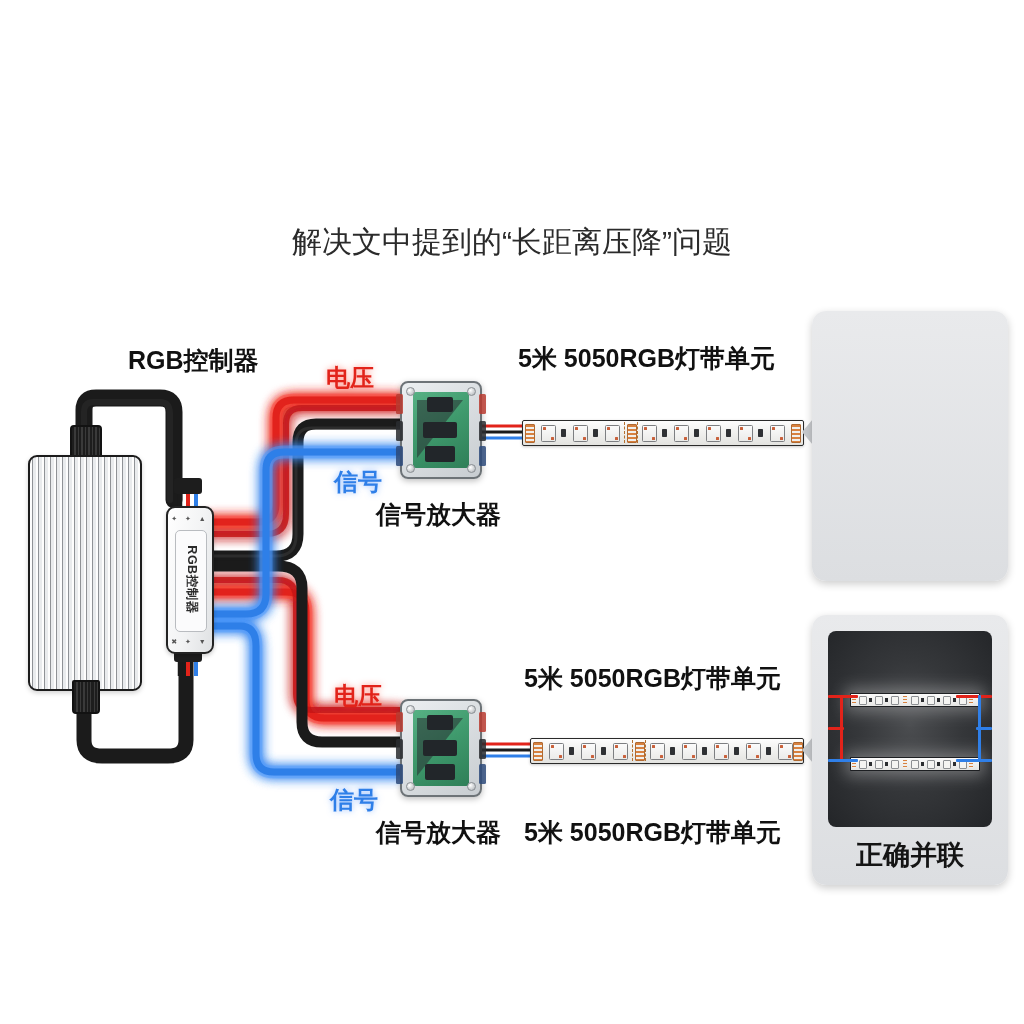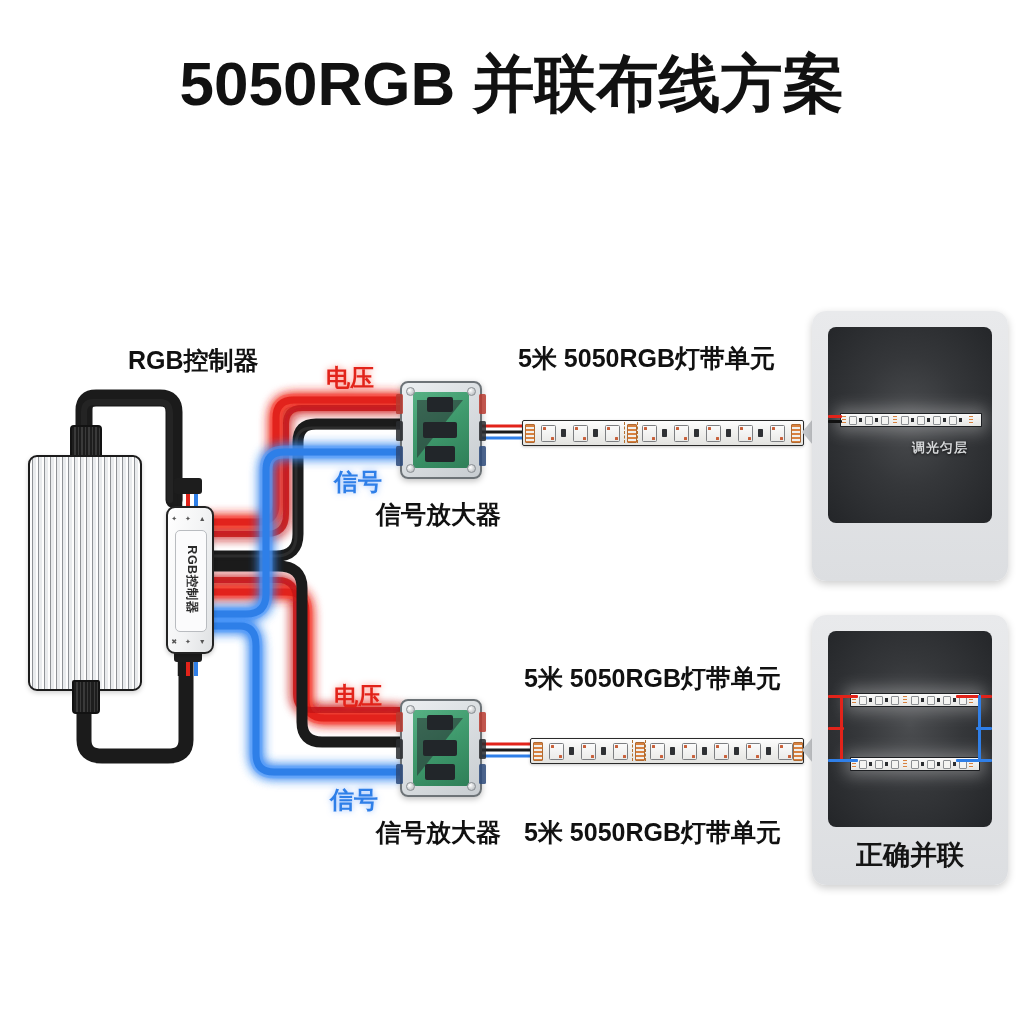--- a/index.html
+++ b/index.html
@@ -170,22 +170,22 @@
     border-bottom:26px solid transparent;
     border-right:22px solid #c6c9cc;
   }
 </style>
 </head>
 <body>
 
 <div id="stage">
 
   <div class="title-wrap">
-    <div class="title-line">5050RGB 并联布线方案</div>
-  </div>
+  </div>
+  <div class="subtitle">解决文中提到的“长距离压降”问题</div>
 
   <svg class="wire" width="1024" height="1024" style="left:0;top:0;">
     <defs>
       <filter id="glowRed" x="-60%" y="-60%" width="220%" height="220%">
         <feGaussianBlur stdDeviation="6" result="b"></feGaussianBlur>
         <feMerge>
             <feMergeNode in="b"></feMergeNode>
             <feMergeNode in="b"></feMergeNode>
             <feMergeNode in="SourceGraphic"></feMergeNode>
           </feMerge>
@@ -375,43 +375,20 @@
     <div class="led" style="left:183px;"></div>
     <div class="res" style="left:203px;"></div>
     <div class="led" style="left:215px;"></div>
     <div class="res" style="left:235px;"></div>
     <div class="led" style="left:247px;"></div>
     <div class="pad" style="left:262px;"></div>
   </div>
   <div class="arrow-con" style="left:802px;top:724px;"></div>
 
   <div class="panel" style="left:812px;top:311px;height:270px;">
-    <div class="panel-photo" style="height:196px;">
-      <div class="mini-strip" style="left:12px;top:86px;width:140px;">
-        <div class="mini-pad" style="left:1px;"></div>
-        <div class="mini-led" style="left:8px;"></div>
-        <div class="mini-res" style="left:18px;"></div>
-        <div class="mini-led" style="left:24px;"></div>
-        <div class="mini-res" style="left:34px;"></div>
-        <div class="mini-led" style="left:40px;"></div>
-        <div class="mini-pad" style="left:52px;"></div>
-        <div class="mini-led" style="left:60px;"></div>
-        <div class="mini-res" style="left:70px;"></div>
-        <div class="mini-led" style="left:76px;"></div>
-        <div class="mini-res" style="left:86px;"></div>
-        <div class="mini-led" style="left:92px;"></div>
-        <div class="mini-res" style="left:102px;"></div>
-        <div class="mini-led" style="left:108px;"></div>
-        <div class="mini-res" style="left:118px;"></div>
-        <div class="mini-pad" style="left:128px;"></div>
-      </div>
-      <div class="pcon" style="left:0px;top:88px;width:14px;background:#e2231a;"></div>
-      <div class="pcon" style="left:0px;top:93px;width:14px;background:#111;"></div>
-      <div class="overlay-txt" style="left:84px;top:112px;">调光匀层</div>
-    </div>
   </div>
 
   <div class="panel" style="left:812px;top:615px;height:270px;">
     <div class="panel-photo" style="height:196px;">
 
       <div class="mini-strip" style="left:22px;top:62px;width:128px;">
         <div class="mini-pad" style="left:1px;"></div>
         <div class="mini-led" style="left:8px;"></div>
         <div class="mini-res" style="left:18px;"></div>
         <div class="mini-led" style="left:24px;"></div>

